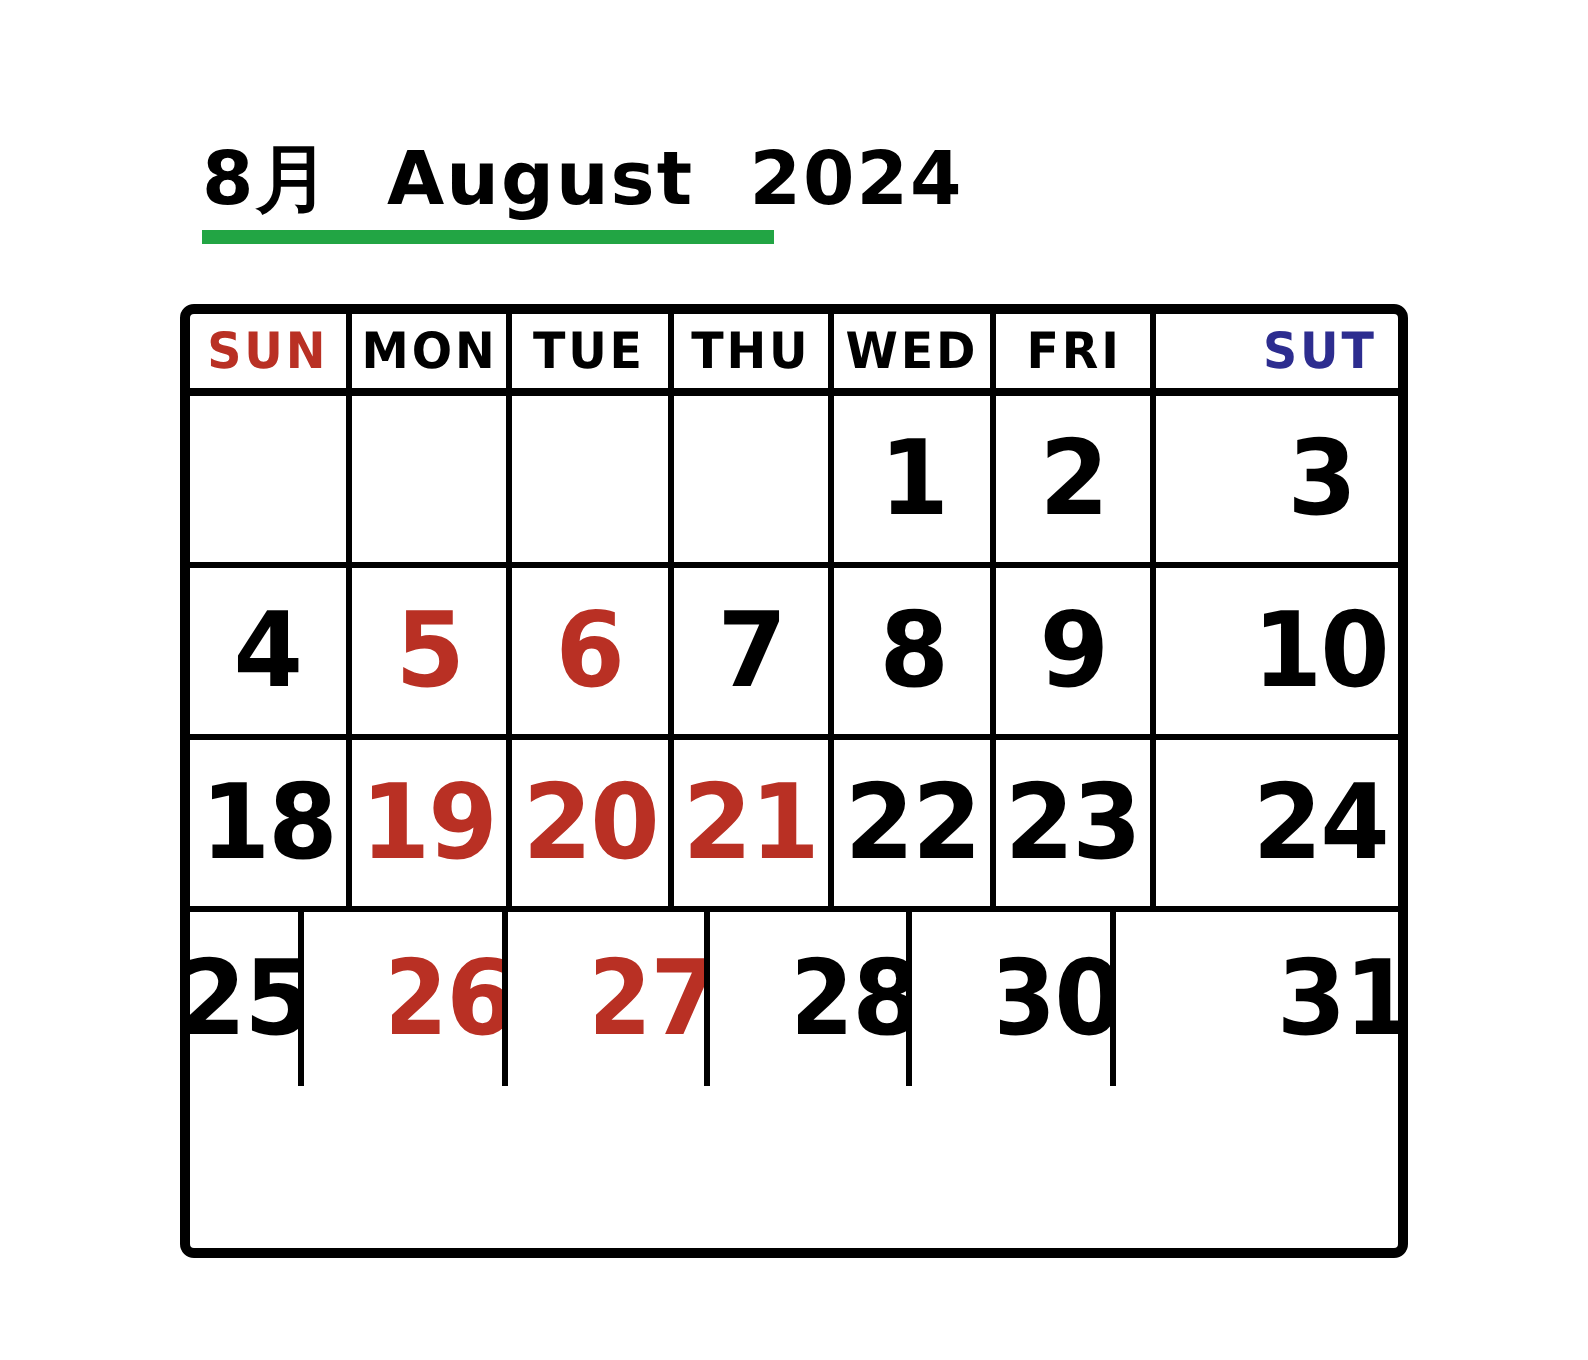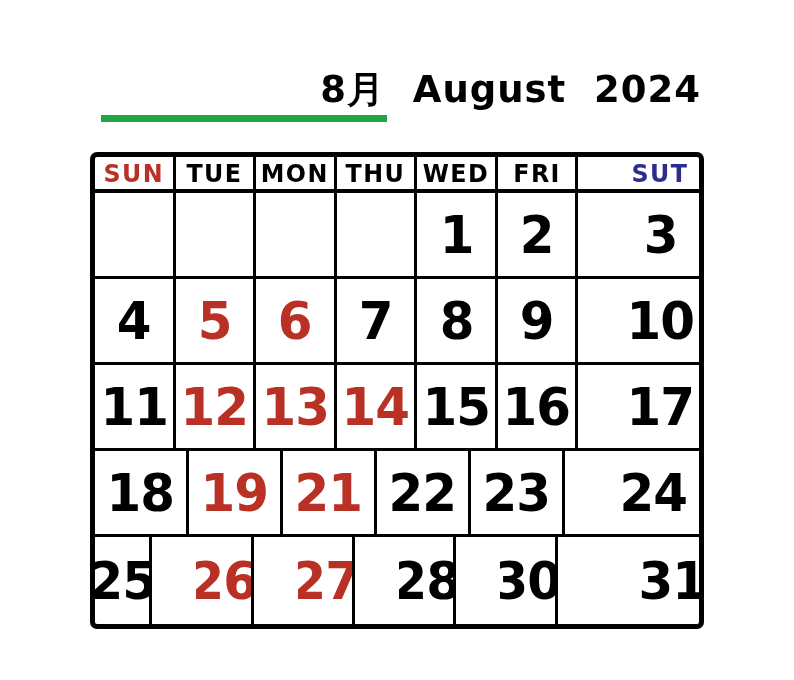--- a/index.html
+++ b/index.html
@@ -14,21 +14,20 @@
     overflow: hidden;
     position: relative;
   }
 
   
   #calendar-title {
     position: absolute;
     left: 101px;
     top: 68px;
     width: 600px;
-    text-align: right;
   }
   #title-text {
     font-family: "DejaVu Sans", sans-serif;
     font-weight: bold;
     font-size: 37px;
     line-height: 44px;
     letter-spacing: 1px;
     color: #000000;
     white-space: pre;
   }
@@ -119,24 +118,24 @@
   <div id="title-text">8月  August  2024</div>
   <div id="title-underline"></div>
 </div>
 
 <div id="calendar-grid">
   <div class="cal-row" id="weekday-row">
       <div class="cal-cell">
         <span class="weekday-label sun">SUN</span>
       </div>
       <div class="cal-cell">
+        <span class="weekday-label ">MON</span>
+      </div>
+      <div class="cal-cell">
         <span class="weekday-label ">TUE</span>
-      </div>
-      <div class="cal-cell">
-        <span class="weekday-label ">MON</span>
       </div>
       <div class="cal-cell">
         <span class="weekday-label ">THU</span>
       </div>
       <div class="cal-cell">
         <span class="weekday-label ">WED</span>
       </div>
       <div class="cal-cell">
         <span class="weekday-label ">FRI</span>
       </div>
@@ -186,47 +185,27 @@
         </div>
         <div class="cal-cell">
           <span class="day-number">9</span>
         </div>
         <div class="cal-cell">
           <span class="day-number">10</span>
         </div>
       </div>
       <div class="cal-row week-row">
         <div class="cal-cell">
-          <span class="day-number">11</span>
-        </div>
-        <div class="cal-cell">
-          <span class="day-number red">12</span>
-        </div>
-        <div class="cal-cell">
-          <span class="day-number red">13</span>
-        </div>
-        <div class="cal-cell">
-          <span class="day-number red">14</span>
-        </div>
-        <div class="cal-cell">
-          <span class="day-number">15</span>
-        </div>
-        <div class="cal-cell">
-          <span class="day-number">16</span>
-        </div>
-        <div class="cal-cell">
-          <span class="day-number">17</span>
-        </div>
-      </div>
-      <div class="cal-row week-row">
-        <div class="cal-cell">
           <span class="day-number">18</span>
         </div>
         <div class="cal-cell">
           <span class="day-number red">19</span>
+        </div>
+        <div class="cal-cell">
+          <span class="day-number red">20</span>
         </div>
         <div class="cal-cell">
           <span class="day-number red">21</span>
         </div>
         <div class="cal-cell">
           <span class="day-number">22</span>
         </div>
         <div class="cal-cell">
           <span class="day-number">23</span>
         </div>

